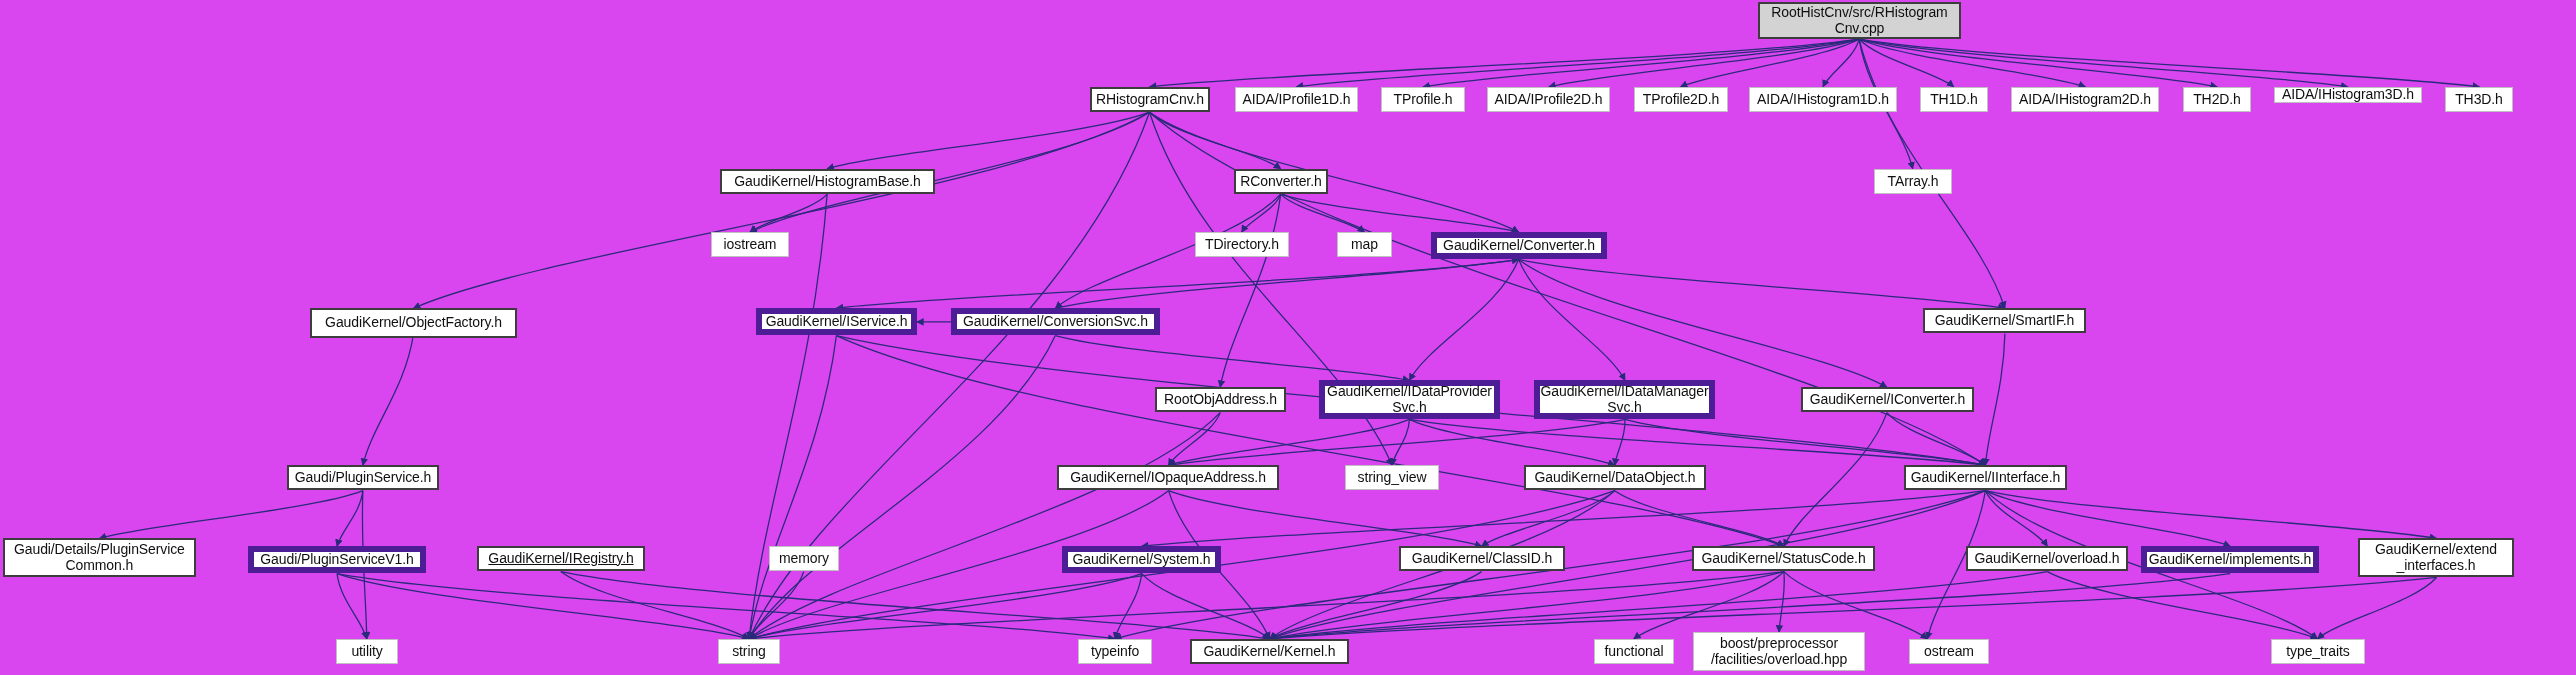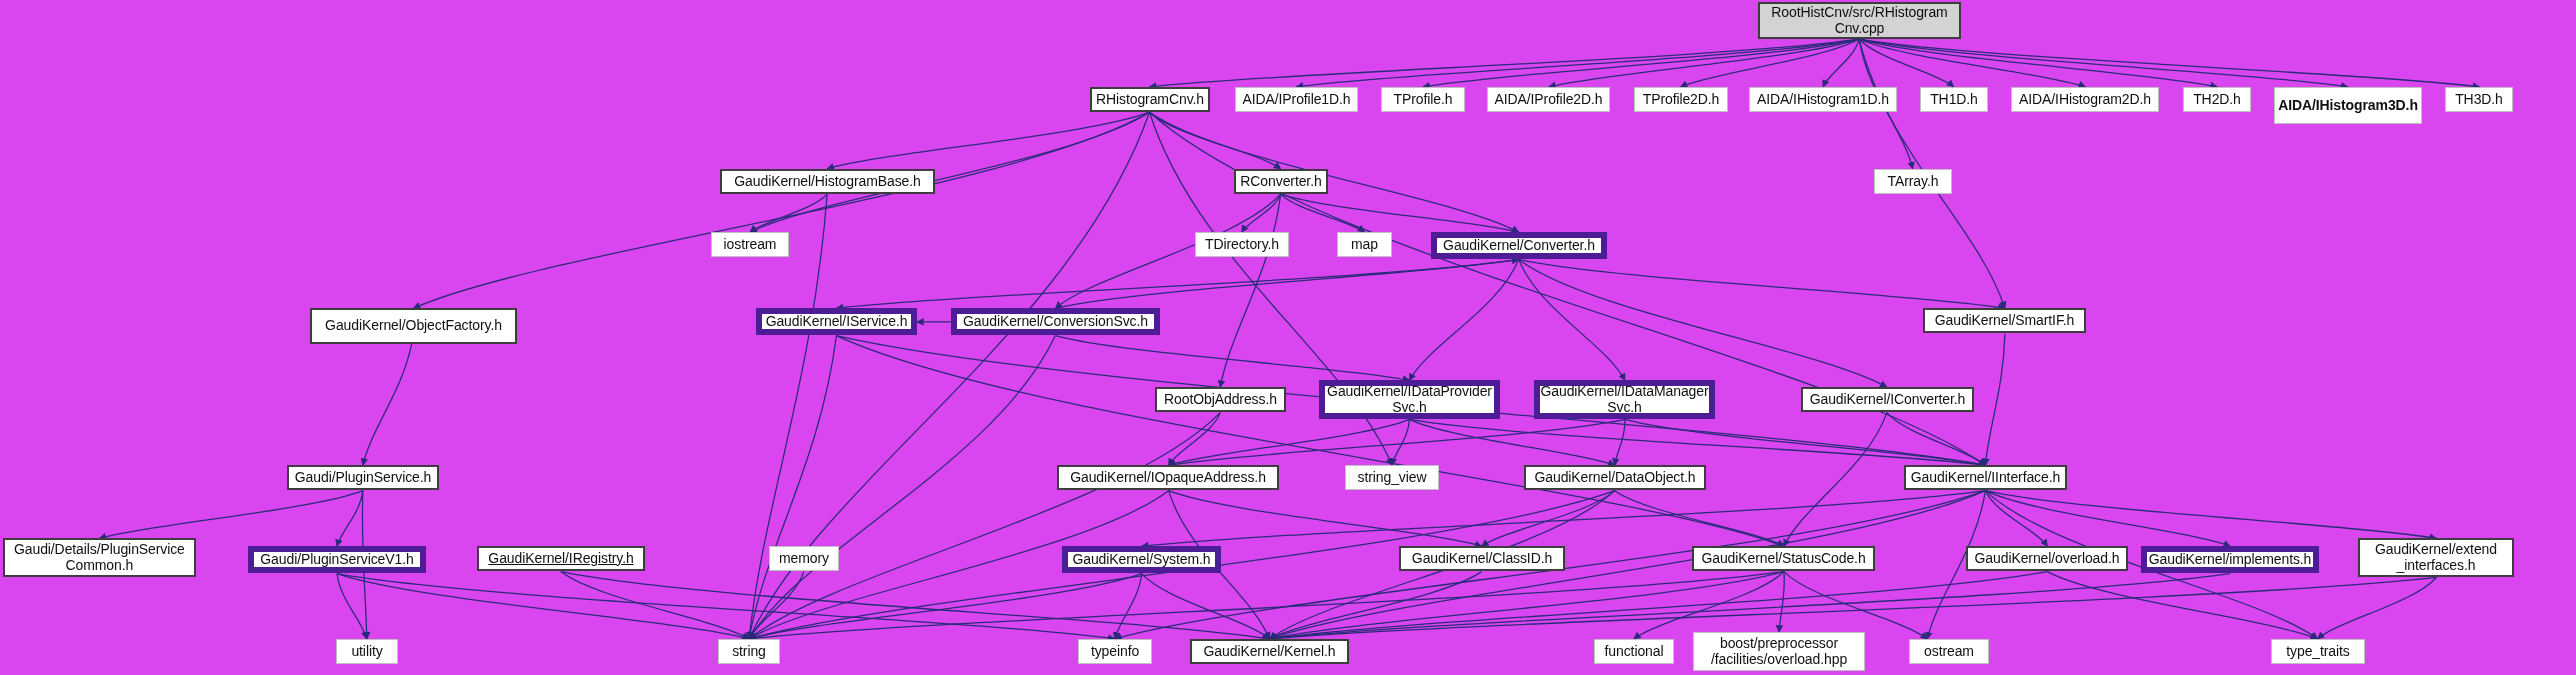--- a/index.html
+++ b/index.html
@@ -159,30 +159,30 @@
 Cnv.cpp</div>
       <div class="node solid" style="left: 1090px; top: 87px; width: 120px; height: 25px;">RHistogramCnv.h</div>
       <div class="node " style="left: 1235px; top: 87px; width: 123px; height: 25px;">AIDA/IProfile1D.h</div>
       <div class="node " style="left: 1381px; top: 87px; width: 84px; height: 25px;">TProfile.h</div>
       <div class="node " style="left: 1487px; top: 87px; width: 123px; height: 25px;">AIDA/IProfile2D.h</div>
       <div class="node " style="left: 1634px; top: 87px; width: 94px; height: 25px;">TProfile2D.h</div>
       <div class="node " style="left: 1749px; top: 87px; width: 148px; height: 25px;">AIDA/IHistogram1D.h</div>
       <div class="node " style="left: 1920px; top: 87px; width: 68px; height: 25px;">TH1D.h</div>
       <div class="node " style="left: 2011px; top: 87px; width: 148px; height: 25px;">AIDA/IHistogram2D.h</div>
       <div class="node " style="left: 2183px; top: 87px; width: 68px; height: 25px;">TH2D.h</div>
-      <div class="node " style="left: 2274px; top: 87px; width: 148px; height: 37px; font-weight: bold;">AIDA/IHistogram3D.h</div>
+      <div class="node " style="left: 2274px; top: 87px; width: 148px; height: 16px;">AIDA/IHistogram3D.h</div>
       <div class="node " style="left: 2445px; top: 87px; width: 68px; height: 25px;">TH3D.h</div>
       <div class="node solid" style="left: 720px; top: 169px; width: 215px; height: 25px;">GaudiKernel/HistogramBase.h</div>
       <div class="node solid" style="left: 1234px; top: 169px; width: 94px; height: 25px;">RConverter.h</div>
       <div class="node " style="left: 1874px; top: 169px; width: 78px; height: 25px;">TArray.h</div>
       <div class="node " style="left: 711px; top: 232px; width: 78px; height: 25px;">iostream</div>
       <div class="node " style="left: 1195px; top: 232px; width: 94px; height: 25px;">TDirectory.h</div>
       <div class="node " style="left: 1337px; top: 232px; width: 55px; height: 25px;">map</div>
       <div class="node red" style="left: 1431px; top: 232px; width: 176px; height: 27px;">GaudiKernel/Converter.h</div>
-      <div class="node solid" style="left: 310px; top: 308px; width: 207px; height: 36px;">GaudiKernel/ObjectFactory.h</div>
+      <div class="node solid" style="left: 310px; top: 308px; width: 207px; height: 30px;">GaudiKernel/ObjectFactory.h</div>
       <div class="node red" style="left: 756px; top: 308px; width: 161px; height: 27px;">GaudiKernel/IService.h</div>
       <div class="node red" style="left: 951px; top: 308px; width: 209px; height: 27px;">GaudiKernel/ConversionSvc.h</div>
       <div class="node solid" style="left: 1923px; top: 308px; width: 163px; height: 25px;">GaudiKernel/SmartIF.h</div>
       <div class="node solid" style="left: 1155px; top: 387px; width: 131px; height: 25px;">RootObjAddress.h</div>
       <div class="node red" style="left: 1319px; top: 380px; width: 181px; height: 39px;">GaudiKernel/IDataProvider
 Svc.h</div>
       <div class="node red" style="left: 1534px; top: 380px; width: 181px; height: 39px;">GaudiKernel/IDataManager
 Svc.h</div>
       <div class="node solid" style="left: 1801px; top: 387px; width: 173px; height: 25px;">GaudiKernel/IConverter.h</div>
       <div class="node solid" style="left: 287px; top: 465px; width: 152px; height: 25px;">Gaudi/PluginService.h</div>

